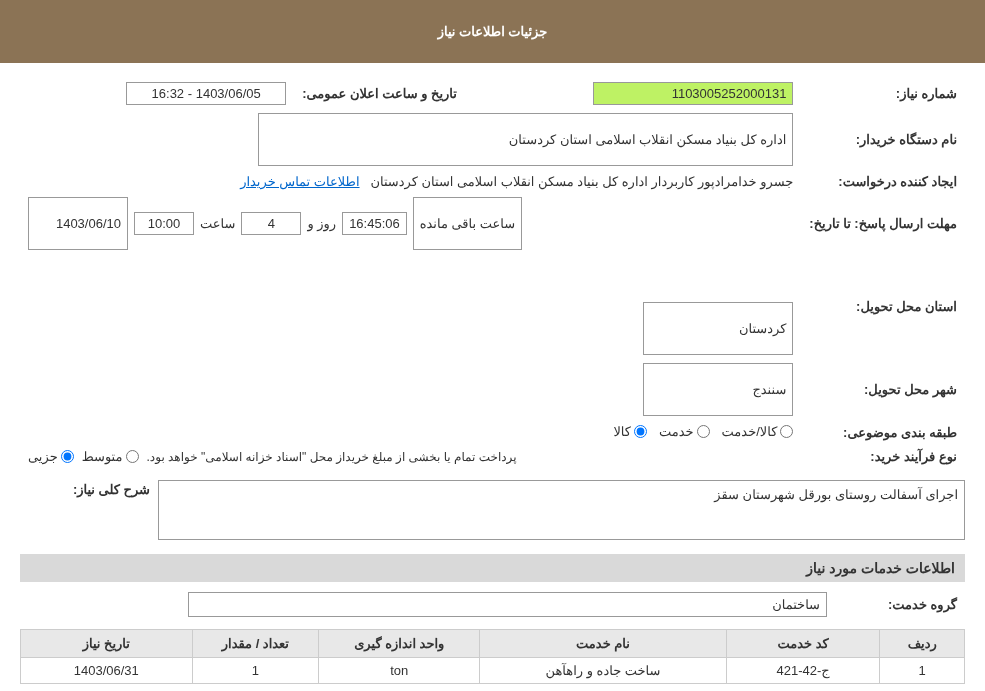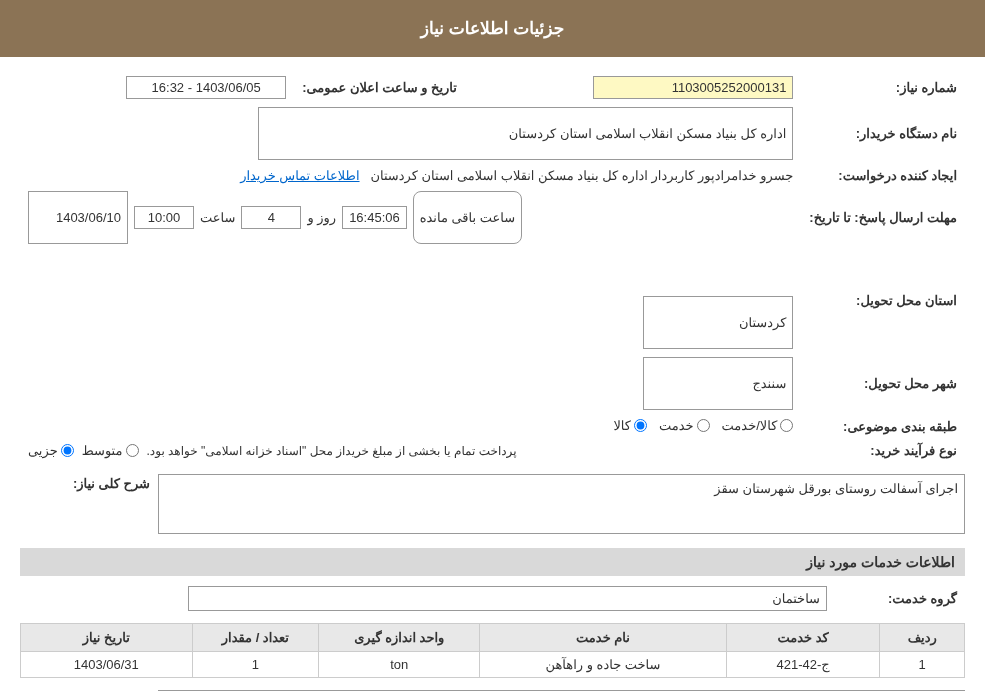--- a/index.html
+++ b/index.html
@@ -13,22 +13,22 @@
     .page-wrapper {
       max-width: 985px;
       margin: 0 auto;
       background: #fff;
       min-height: 691px;
     }
     .header-bar {
       background: #8b7355;
       color: #fff;
       text-align: center;
-      padding: 18px 0;
-      font-size: 17px;
+      padding: 24px 0;
+      font-size: 13px;
       font-weight: bold;
     }
     .content {
       padding: 15px 20px;
     }
     .info-table {
       width: 100%;
       border-collapse: collapse;
       margin-bottom: 8px;
     }
@@ -49,21 +49,21 @@
     }
     .input-box {
       border: 1px solid #999;
       background: #fff;
       padding: 18px 6px;
       display: inline-block;
       min-width: 120px;
     }
     .shmare-niaz-box {
       border: 1px solid #999;
-      background: #fef9c3;
+      background: #bef264;
       padding: 3px 6px;
       display: inline-block;
       min-width: 200px;
     }
     .date-box {
       border: 1px solid #999;
       background: #fff;
       padding: 3px 6px;
       display: inline-block;
       min-width: 160px;
@@ -215,21 +215,21 @@
           <span>جسرو خدامرادپور کاربردار اداره کل بنیاد مسکن انقلاب اسلامی استان کردستان</span>
           &nbsp;
           <span class="blue-link">اطلاعات تماس خریدار</span>
         </td>
       </tr>
 
       <tr>
         <td class="label-cell">مهلت ارسال پاسخ: تا تاریخ:</td>
         <td colspan="3" class="value-cell">
           <div class="deadline-row">
-            <span class="input-box" style="min-width:100px;border-radius:8px;">
+            <span class="input-box" style="min-width:100px;">
               <span>ساعت باقی مانده</span>
             </span>
             <span class="input-box small-box">16:45:06</span>
             <span>روز و</span>
             <span class="input-box small-box">4</span>
             <span>ساعت</span>
             <span class="input-box small-box">10:00</span>
             <span class="input-box" style="min-width:100px;">1403/06/10</span>
           </div>
         </td>

